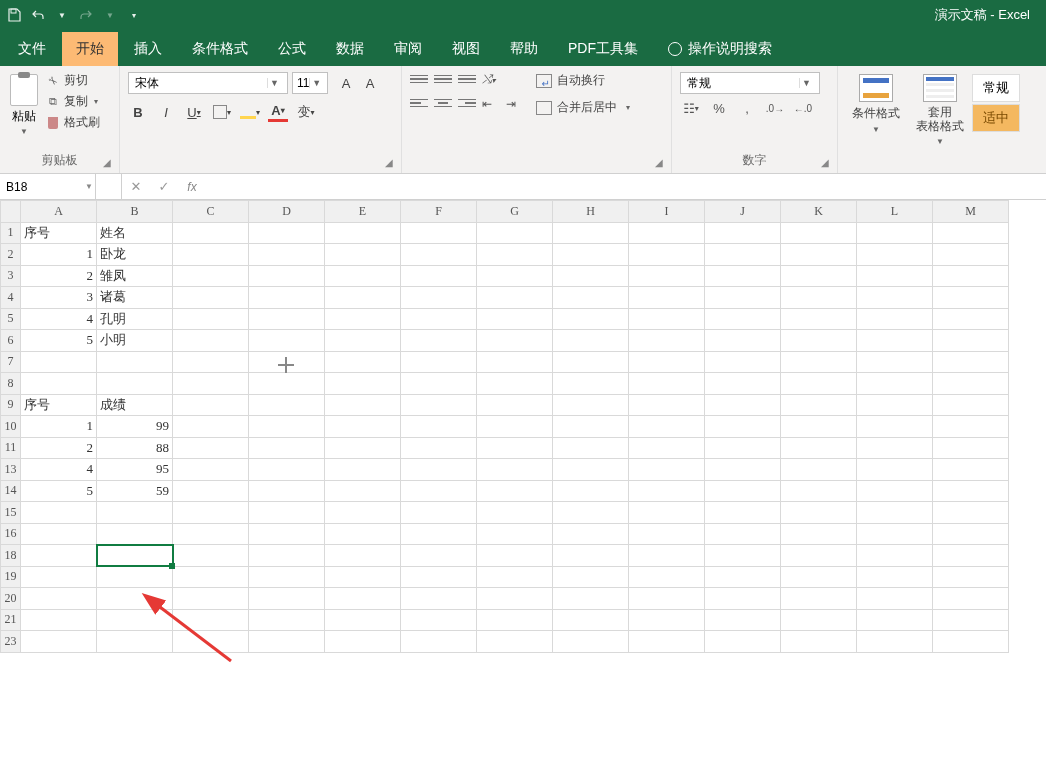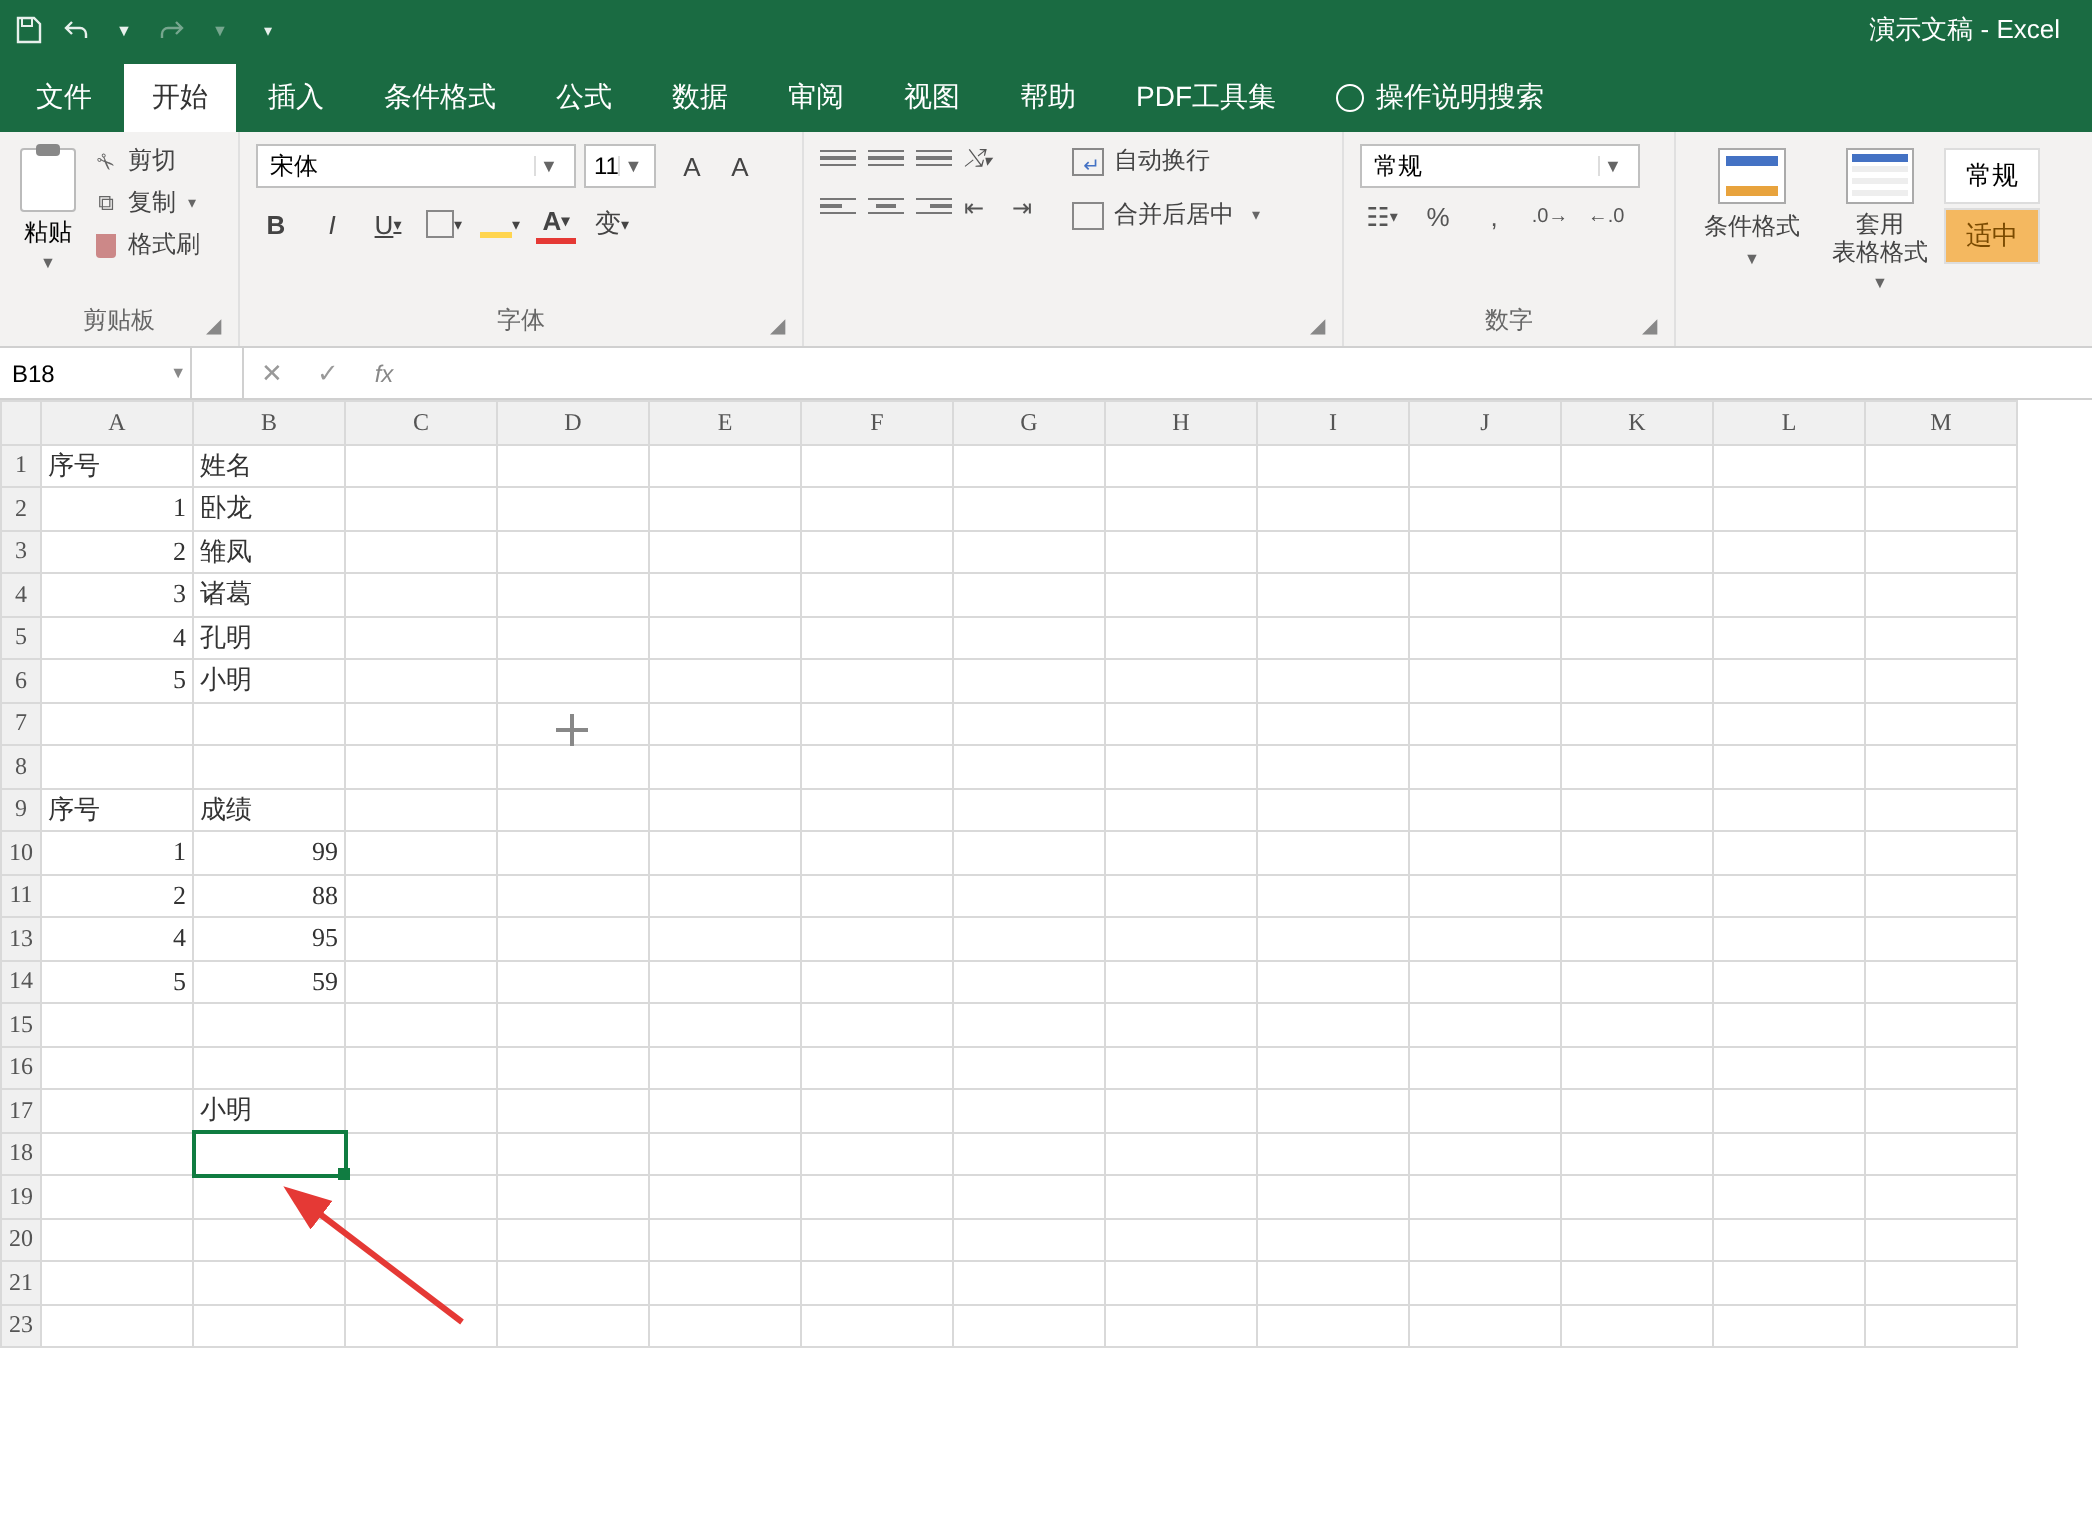--- a/index.html
+++ b/index.html
@@ -7,21 +7,21 @@
 
 
 .title-bar { height: 30px; background: #1a6b42; color: #fff; display: flex; align-items: center; padding: 0 6px; }
 .qat { display: flex; gap: 8px; align-items: center; }
 .qat-icon { width: 16px; height: 16px; display: flex; align-items: center; justify-content: center; opacity: .9; cursor: pointer; }
 .title-text { margin-left: auto; margin-right: 10px; font-size: 13px; }
 
 
 .tabs { height: 36px; background: #1a6b42; display: flex; align-items: flex-end; padding-left: 4px; gap: 2px; }
 .tab { color: #fff; padding: 8px 14px; font-size: 14px; cursor: pointer; }
-.tab.active { background: #ffffff; color: #333; }
+.tab.active { background: #fdba74; color: #333; }
 .tell-me { display: flex; align-items: center; gap: 6px; padding: 8px 14px; color: #fff; font-size: 14px; }
 .bulb { width: 14px; height: 14px; border: 1.5px solid #fff; border-radius: 50%; position: relative; }
 
 
 .ribbon { height: 108px; background: #f3f2f1; border-bottom: 1px solid #d0d0d0; display: flex; }
 .group { border-right: 1px solid #e0e0e0; display: flex; flex-direction: column; padding: 4px 6px 0; position: relative; }
 .group-label { text-align: center; font-size: 12px; color: #666; padding: 2px 0 4px; }
 .group-body { flex: 1; display: flex; align-items: flex-start; }
 .dialog-launcher { position: absolute; right: 4px; bottom: 4px; width: 12px; height: 12px; font-size: 10px; color: #888; cursor: pointer; }
 
@@ -221,21 +221,20 @@
             <span style="font-size:8px;">▾</span>
           </span>
         <span class="fbtn">
             <span class="fill-ic"></span>
             <span style="font-size:8px;">▾</span>
           </span>
         <span class="fbtn fontcolor-ic">A<span style="font-size:8px;">▾</span></span>
         <span class="fbtn pinyin-ic">变<span style="font-size:8px;">▾</span></span>
       </div>
     </div>
-    <div class="group-label">字体</div>
     <span class="dialog-launcher">◢</span>
   </div>
 
   <div class="group" style="width:270px;">
     <div class="group-body">
       <div class="align-rows">
         <div class="align-row">
           <span class="al-ic">
               <span style="width:100%"></span>
               <span></span>
@@ -594,36 +593,20 @@
           <td class="tleft"></td>
           <td class="tleft"></td>
           <td class="tleft"></td>
           <td class="tleft"></td>
           <td class="tleft"></td>
           <td class="tleft"></td>
           <td class="tleft"></td>
           <td class="tleft"></td>
         </tr>
         <tr>
-          <th class="rowh">17</th>
-          <td class="tleft"></td>
-          <td class="tleft">小明</td>
-          <td class="tleft"></td>
-          <td class="tleft"></td>
-          <td class="tleft"></td>
-          <td class="tleft"></td>
-          <td class="tleft"></td>
-          <td class="tleft"></td>
-          <td class="tleft"></td>
-          <td class="tleft"></td>
-          <td class="tleft"></td>
-          <td class="tleft"></td>
-          <td class="tleft"></td>
-        </tr>
-        <tr>
           <th class="rowh">18</th>
           <td class="tleft"></td>
           <td class="tleft sel-cell"></td>
           <td class="tleft"></td>
           <td class="tleft"></td>
           <td class="tleft"></td>
           <td class="tleft"></td>
           <td class="tleft"></td>
           <td class="tleft"></td>
           <td class="tleft"></td>

